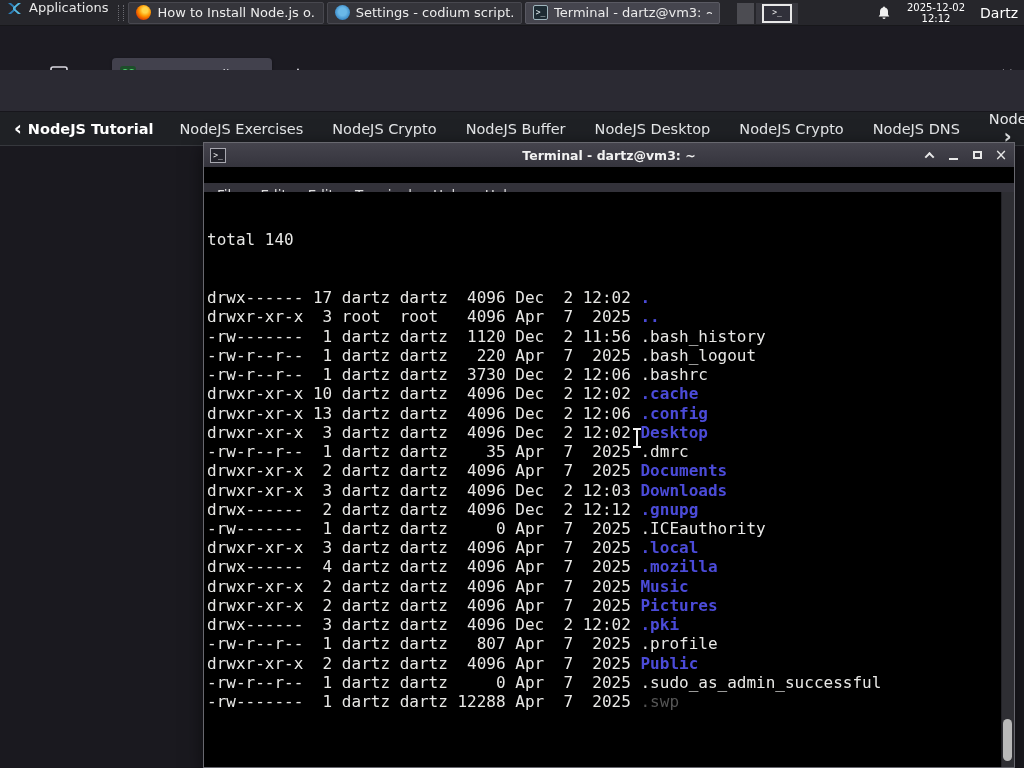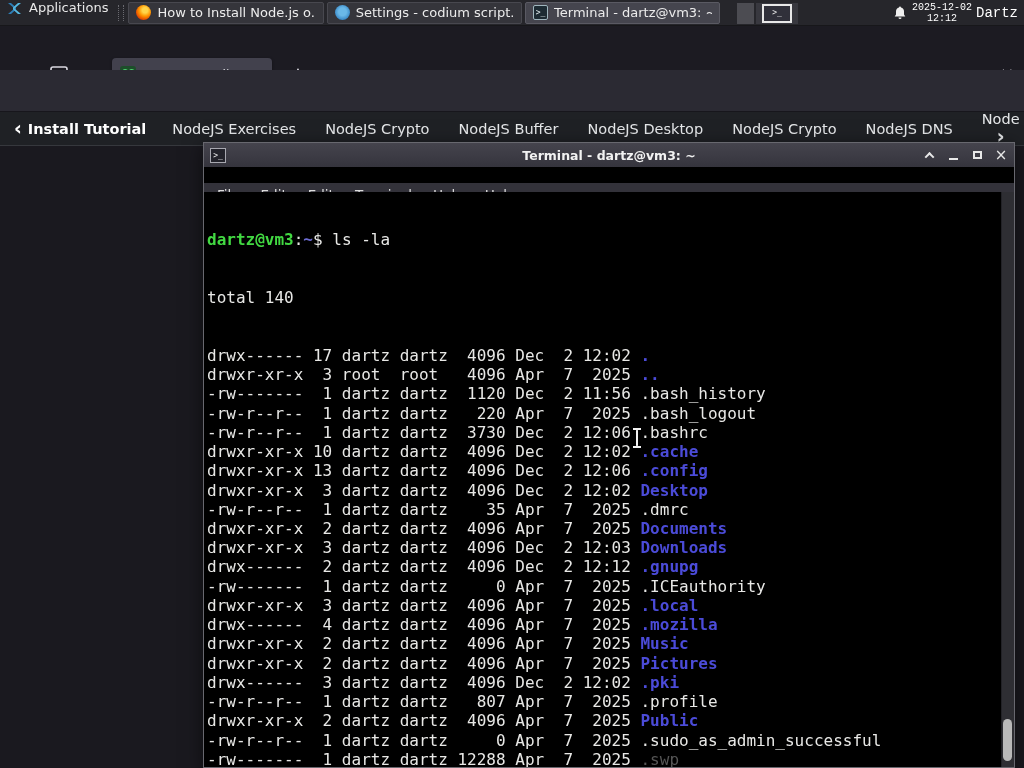--- a/index.html
+++ b/index.html
@@ -17,21 +17,21 @@
   .task-btn.active { background:#45454e; border-color:#5a5a63; }
   .task-btn .tlabel { white-space:nowrap; overflow:hidden; text-overflow:clip; font-size:13px; }
   .ticon { width:15px; height:15px; flex:0 0 15px; border-radius:50%; }
   .ticon.firefox { background:radial-gradient(circle at 60% 35%, #ffd54a 0 20%, #ff9500 45%, #e03e00 75%, #b5007f 100%); }
   .ticon.vscodium { background:radial-gradient(circle at 50% 45%, #6ab8e8 0 35%, #2f7fc0 80%); }
   .mini-term { width:15px; height:15px; border-radius:2px; background:#1d2b33; border:1px solid #9fb5bd; color:#dfe9ec; font-family:"DejaVu Sans Mono",monospace; font-size:8px; line-height:13px; text-align:center; flex:0 0 15px; }
   #pager { position:absolute; left:737px; top:2px; height:22px; display:flex; align-items:center; gap:2px; }
   .ws-cell { width:17px; height:21px; background:#4c4c52; }
   .ws-cell.current { width:42px; background:#38383f; display:flex; align-items:center; justify-content:center; }
   .ws-win { width:30px; height:19px; background:#30303a; border:2px solid #e8e8e8; color:#e8e8e8; font-family:"DejaVu Sans Mono",monospace; font-size:8px; line-height:14px; text-align:center; }
-  #panel-right { position:absolute; right:4px; top:0; height:26px; display:flex; align-items:center; gap:4px;font-family:Liberation Mono, monospace; }
+  #panel-right { position:absolute; right:4px; top:0; height:26px; display:flex; align-items:center; gap:15px; }
   #clock { text-align:center; font-size:10px; line-height:11px; color:#fff; }
   #panel-user { font-size:14px; color:#fff; padding-right:2px; }
 
   
   #tabbar { position:absolute; left:0; top:26px; width:1024px; height:44px; background:#1c1b22; }
   .fxview { position:absolute; left:44px; top:34px; width:30px; height:28px; border-radius:4px; display:flex; align-items:center; justify-content:center; }
   .tab { position:absolute; left:112px; top:32px; width:160px; height:32px; background:#42414d; border-radius:4px; display:flex; align-items:center; padding:0 8px; color:#fbfbfe; box-shadow:0 1px 3px rgba(0,0,0,.4); }
   .favicon { width:16px; height:16px; border-radius:3px; background:#1d4e2a; color:#4fd06f; font-size:8px; font-weight:bold; line-height:16px; text-align:center; flex:0 0 16px; }
   .tab-title { font-size:12.5px; margin-left:8px; white-space:nowrap; overflow:hidden; flex:1; -webkit-mask-image:linear-gradient(90deg,#000 75%,transparent 98%); mask-image:linear-gradient(90deg,#000 75%,transparent 98%); }
   .tab-close { font-size:14px; color:#d8d7de; margin-left:4px; }
@@ -204,21 +204,21 @@
     <div class="nav-right-icon hamburger" style="left:986px;display:block;padding-top:9px;padding-left:8px">
       <span></span>
         <span></span>
         <span></span>
     </div>
   </div>
 
   <div id="sitenav">
     <div class="sn-back">
       <span class="sn-chev">‹</span>
-      <span>Install Tutorial</span>
+      <span>NodeJS Tutorial</span>
     </div>
     <div class="sn-links">
       <span>NodeJS Exercises</span>
       <span>NodeJS Crypto</span>
       <span>NodeJS Buffer</span>
       <span>NodeJS Desktop</span>
       <span>NodeJS Crypto</span>
       <span>NodeJS DNS</span>
       <span class="sn-more">
           <span>Node</span>
@@ -255,21 +255,20 @@
     </div>
     <div id="term-menubar">
       <span>File</span>
       <span>Edit</span>
       <span>Edit</span>
       <span>Terminal</span>
       <span>Help</span>
       <span>Help</span>
     </div>
     <div id="term-content">
-      <div class="tline"><span class="p-user">dartz@vm3</span><span>:</span><span class="p-path">~</span><span>$</span><span> </span><span>ls -la</span></div>
       <div class="tline">total 140</div>
       <div><div class="tline"><span>drwx------ 17 dartz dartz  4096 Dec  2 12:02 </span><span class="fn-dir">.</span></div><div class="tline"><span>drwxr-xr-x  3 root  root   4096 Apr  7  2025 </span><span class="fn-dir">..</span></div><div class="tline"><span>-rw-------  1 dartz dartz  1120 Dec  2 11:56 </span><span class="fn-file">.bash_history</span></div><div class="tline"><span>-rw-r--r--  1 dartz dartz   220 Apr  7  2025 </span><span class="fn-file">.bash_logout</span></div><div class="tline"><span>-rw-r--r--  1 dartz dartz  3730 Dec  2 12:06 </span><span class="fn-file">.bashrc</span></div><div class="tline"><span>drwxr-xr-x 10 dartz dartz  4096 Dec  2 12:02 </span><span class="fn-dir">.cache</span></div><div class="tline"><span>drwxr-xr-x 13 dartz dartz  4096 Dec  2 12:06 </span><span class="fn-dir">.config</span></div><div class="tline"><span>drwxr-xr-x  3 dartz dartz  4096 Dec  2 12:02 </span><span class="fn-dir">Desktop</span></div><div class="tline"><span>-rw-r--r--  1 dartz dartz    35 Apr  7  2025 </span><span class="fn-file">.dmrc</span></div><div class="tline"><span>drwxr-xr-x  2 dartz dartz  4096 Apr  7  2025 </span><span class="fn-dir">Documents</span></div><div class="tline"><span>drwxr-xr-x  3 dartz dartz  4096 Dec  2 12:03 </span><span class="fn-dir">Downloads</span></div><div class="tline"><span>drwx------  2 dartz dartz  4096 Dec  2 12:12 </span><span class="fn-dir">.gnupg</span></div><div class="tline"><span>-rw-------  1 dartz dartz     0 Apr  7  2025 </span><span class="fn-file">.ICEauthority</span></div><div class="tline"><span>drwxr-xr-x  3 dartz dartz  4096 Apr  7  2025 </span><span class="fn-dir">.local</span></div><div class="tline"><span>drwx------  4 dartz dartz  4096 Apr  7  2025 </span><span class="fn-dir">.mozilla</span></div><div class="tline"><span>drwxr-xr-x  2 dartz dartz  4096 Apr  7  2025 </span><span class="fn-dir">Music</span></div><div class="tline"><span>drwxr-xr-x  2 dartz dartz  4096 Apr  7  2025 </span><span class="fn-dir">Pictures</span></div><div class="tline"><span>drwx------  3 dartz dartz  4096 Dec  2 12:02 </span><span class="fn-dir">.pki</span></div><div class="tline"><span>-rw-r--r--  1 dartz dartz   807 Apr  7  2025 </span><span class="fn-file">.profile</span></div><div class="tline"><span>drwxr-xr-x  2 dartz dartz  4096 Apr  7  2025 </span><span class="fn-dir">Public</span></div><div class="tline"><span>-rw-r--r--  1 dartz dartz     0 Apr  7  2025 </span><span class="fn-file">.sudo_as_admin_successful</span></div><div class="tline"><span>-rw-------  1 dartz dartz 12288 Apr  7  2025 </span><span class="fn-dim">.swp</span></div></div>
     </div>
     <div id="term-scroll">
       <div id="term-thumb"></div>
     </div>
   </div>
 
   <div id="mouse-ibeam"></div>
 </div>

